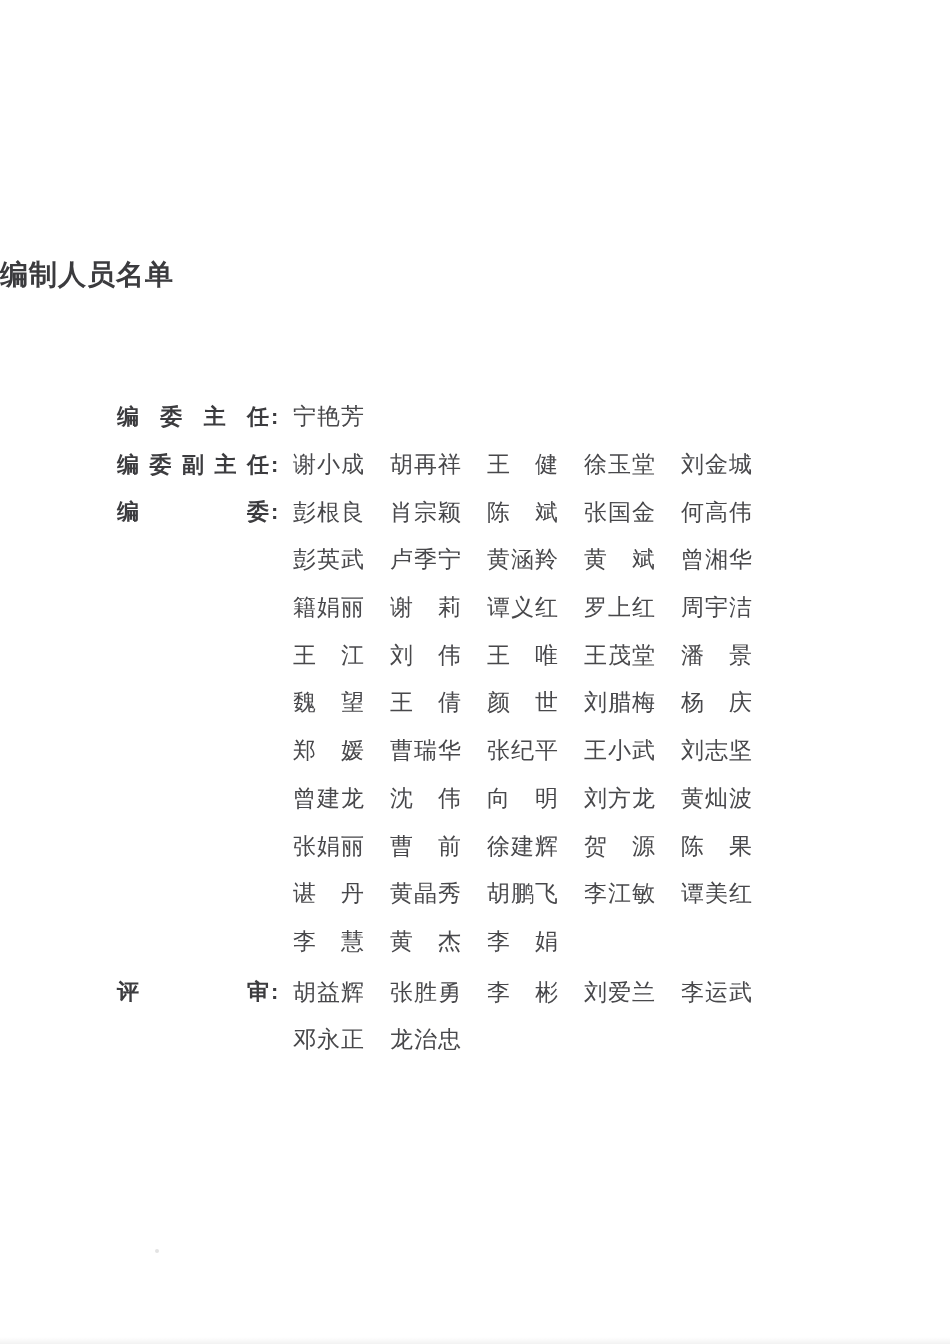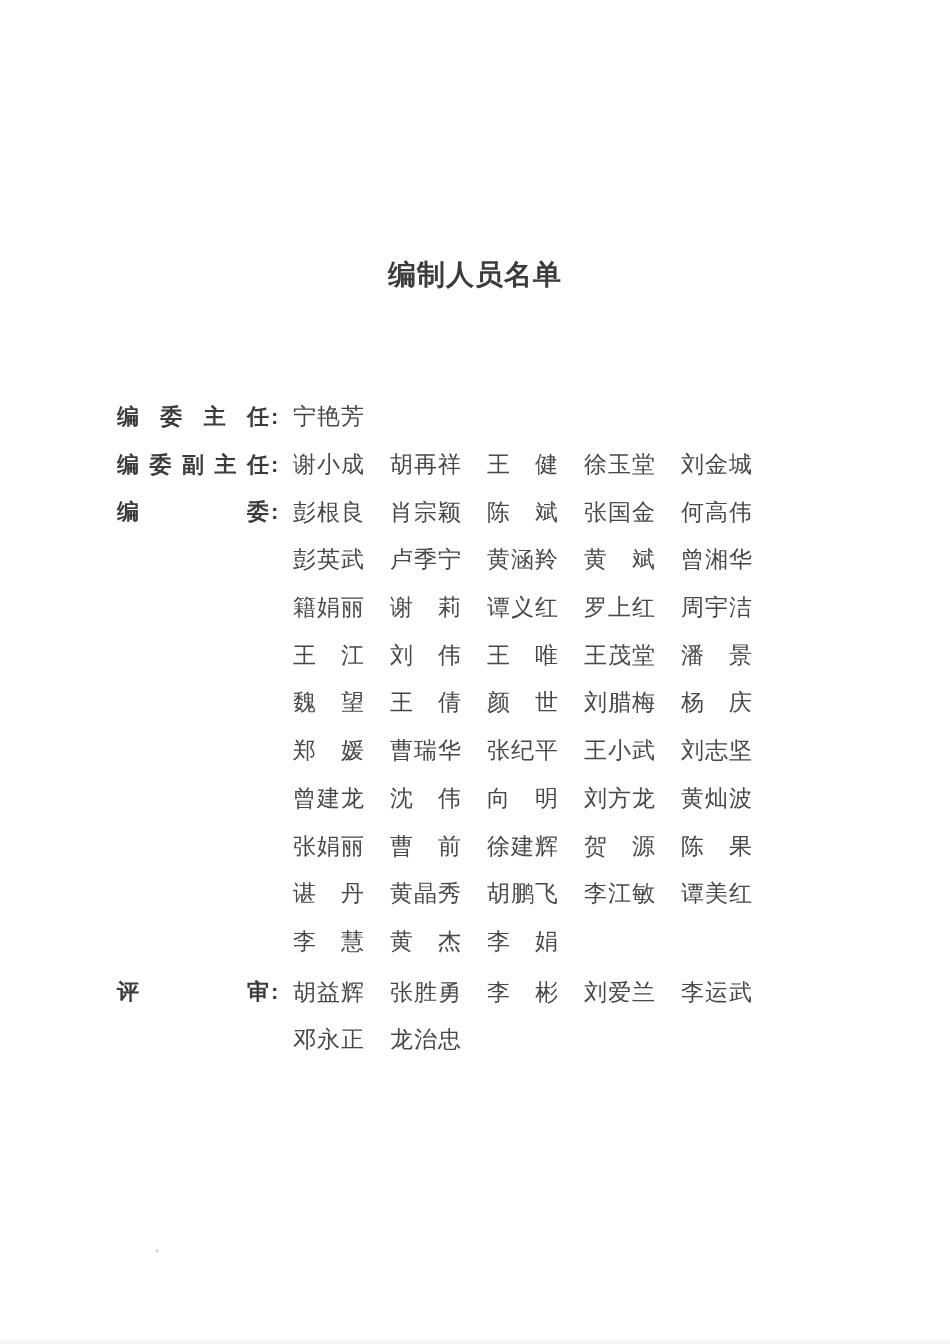--- a/index.html
+++ b/index.html
@@ -13,21 +13,21 @@
   
   .page::after {
     content:"";
     position:absolute; left:0; right:0; bottom:0; height:7px;
     background:linear-gradient(to bottom, rgba(0,0,0,0), rgba(0,0,0,0.05));
     pointer-events:none;
   }
   .doc-title {
     position:absolute;
     top:256px; left:0; width:100%;
-    text-align:center;
+    text-align:left;
     font-family:"Liberation Sans", "DejaVu Sans", sans-serif;
     font-weight:bold;
     font-size:28px;
     letter-spacing:1px;
     color:#3b3b3e;
   }
   .roster {
     position:absolute;
     left:117px; top:393px;
     width:720px;

